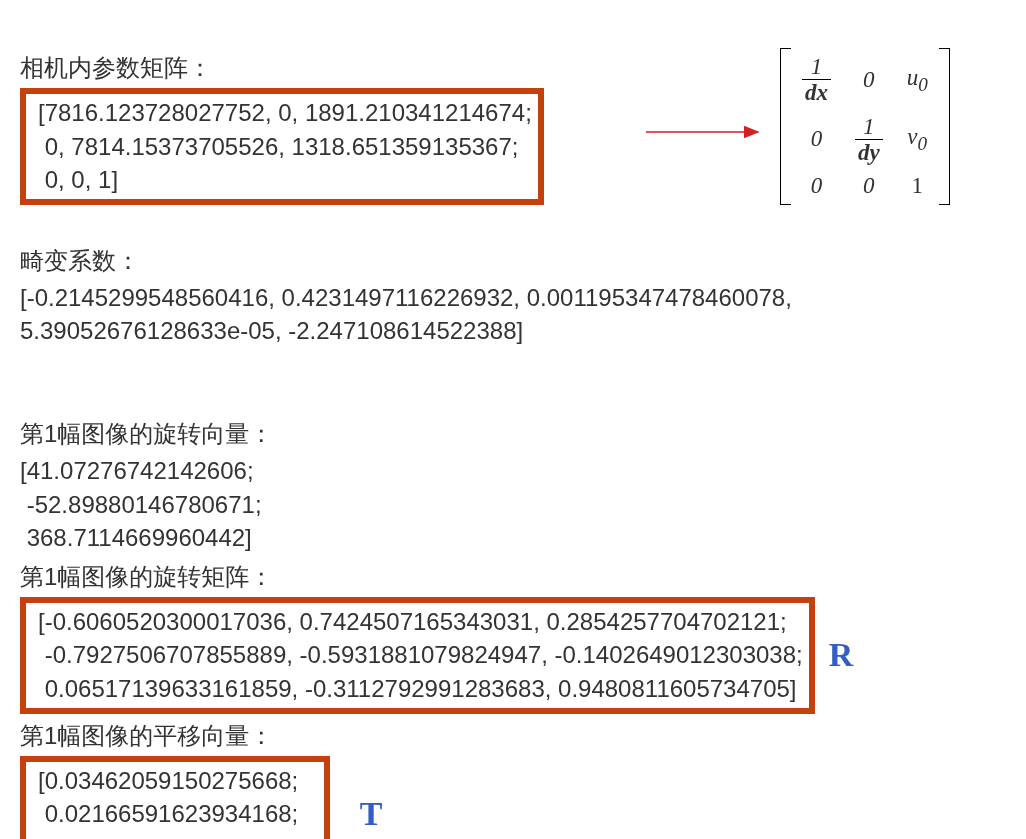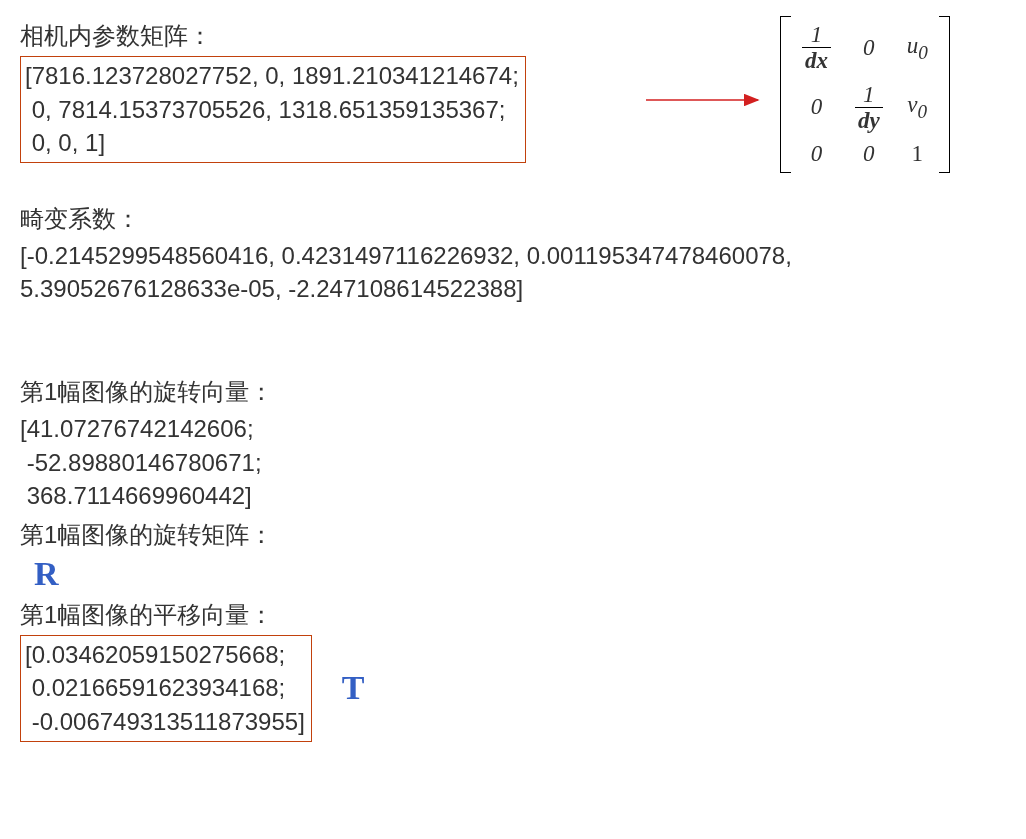--- a/index.html
+++ b/index.html
@@ -13,28 +13,29 @@
       box-sizing: border-box;
     }
     .section-title {
       margin: 0 0 4px 0;
     }
     .text-block {
       line-height: 1.4;
       white-space: pre-wrap;
     }
     .boxed {
-      border: 1px solid #c2410c;
+      border: 6px solid #c2410c;
       display: inline-block;
-      padding: 2px 6px 2px 4px;
+      padding: 2px 6px 2px 12px;
     }
     .top-row {
       display: flex;
       align-items: flex-start;
       position: relative;
+      margin-top: 32px;
     }
     .top-left {
       flex: none;
     }
     .matrix-formula {
       font-family: "Cambria Math", "Times New Roman", serif;
       font-size: 23px;
       position: absolute;
       top: -4px;
       left: 760px;
@@ -172,20 +173,23 @@
 
 <div class="section-title">第1幅图像的旋转向量：</div>
 <div class="text-block">[41.07276742142606;
  -52.89880146780671;
  368.7114669960442]</div>
 
 <div class="spacer-sm"></div>
 
 <div class="section-title">第1幅图像的旋转矩阵：</div>
 <div class="r-row">
+  <div class="boxed text-block">[-0.6060520300017036, 0.7424507165343031, 0.2854257704702121;
+ -0.7927506707855889, -0.5931881079824947, -0.1402649012303038;
+ 0.06517139633161859, -0.3112792991283683, 0.9480811605734705]</div>
   <div class="label-R">R</div>
 </div>
 
 <div class="spacer-sm"></div>
 
 <div class="section-title">第1幅图像的平移向量：</div>
 <div class="t-row">
   <div class="boxed text-block">[0.03462059150275668;
  0.02166591623934168;
  -0.006749313511873955]</div>

